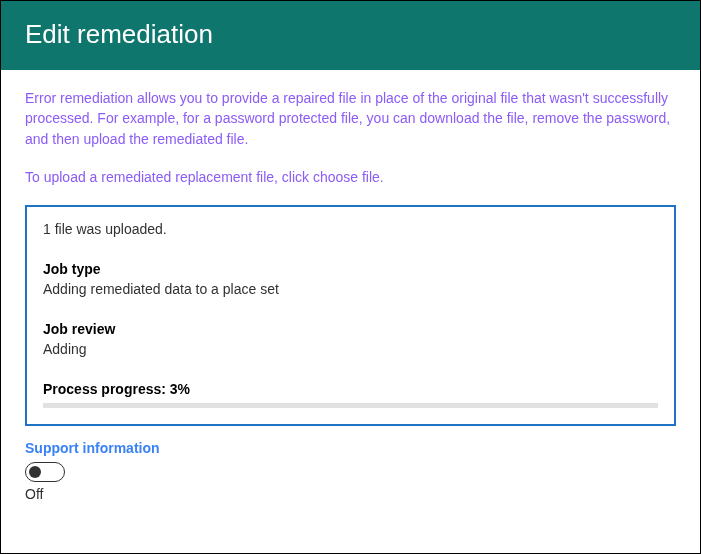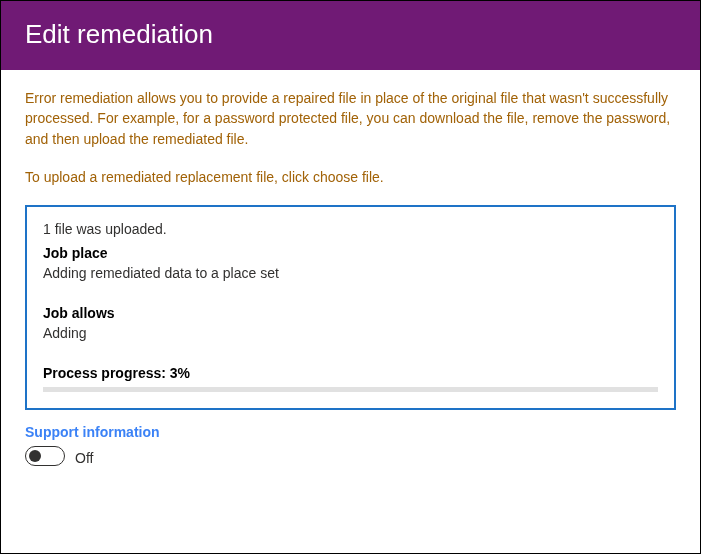--- a/index.html
+++ b/index.html
@@ -7,43 +7,43 @@
       font-family: "Segoe UI", -apple-system, BlinkMacSystemFont, sans-serif;
       font-size: 14px;
       color: #323130;
       background: #fff;
       width: 701px;
       height: 554px;
       border: 1px solid #000;
       overflow: hidden;
     }
     .header {
-      background: #701a75;
+      background: #0f766e;
       color: #fff;
       padding: 18px 24px 20px 24px;
     }
     .header h1 {
       font-size: 26px;
       font-weight: 400;
     }
     .content {
       padding: 18px 24px 0 24px;
     }
     .description {
       line-height: 1.45;
       margin-bottom: 18px;
-      color: #a16207;
+      color: #8b5cf6;
     }
     .status-box {
       border: 2px solid #1e73c7;
       padding: 14px 16px 16px 16px;
       margin-top: 8px;
     }
     .upload-msg {
-      margin-bottom: 8px;
+      margin-bottom: 24px;
     }
     .field-group {
       margin-bottom: 24px;
     }
     .field-label {
       font-weight: 700;
       color: #000;
       margin-bottom: 4px;
     }
     .field-value {
@@ -68,22 +68,23 @@
     .support-section {
       padding: 14px 24px 0 24px;
     }
     .support-label {
       font-weight: 700;
       color: #3b82f6;
       margin-bottom: 6px;
     }
     .toggle-row {
       display: flex;
-      align-items: flex-end;
-      gap: 10px;
+      align-items: flex-start;
+      gap: 4px;
+      flex-direction: column;
     }
     .toggle {
       width: 40px;
       height: 20px;
       border: 1px solid #323130;
       border-radius: 10px;
       background: #fff;
       position: relative;
       cursor: pointer;
     }
@@ -109,26 +110,26 @@
 </div>
 
 <div class="content">
   <p class="description">Error remediation allows you to provide a repaired file in place of the original file that wasn't successfully processed. For example, for a password protected file, you can download the file, remove the password, and then upload the remediated file.</p>
   <p class="description">To upload a remediated replacement file, click choose file.</p>
 
   <div class="status-box">
     <div class="upload-msg">1 file was uploaded.</div>
 
     <div class="field-group">
-      <div class="field-label">Job place</div>
+      <div class="field-label">Job type</div>
       <div class="field-value">Adding remediated data to a place set</div>
     </div>
 
     <div class="field-group">
-      <div class="field-label">Job allows</div>
+      <div class="field-label">Job review</div>
       <div class="field-value">Adding</div>
     </div>
 
     <div>
       <div class="progress-label">Process progress: 3%</div>
       <div class="progress-bar-track">
         <div class="progress-bar-fill" style="width:0%"></div>
       </div>
     </div>
   </div>

